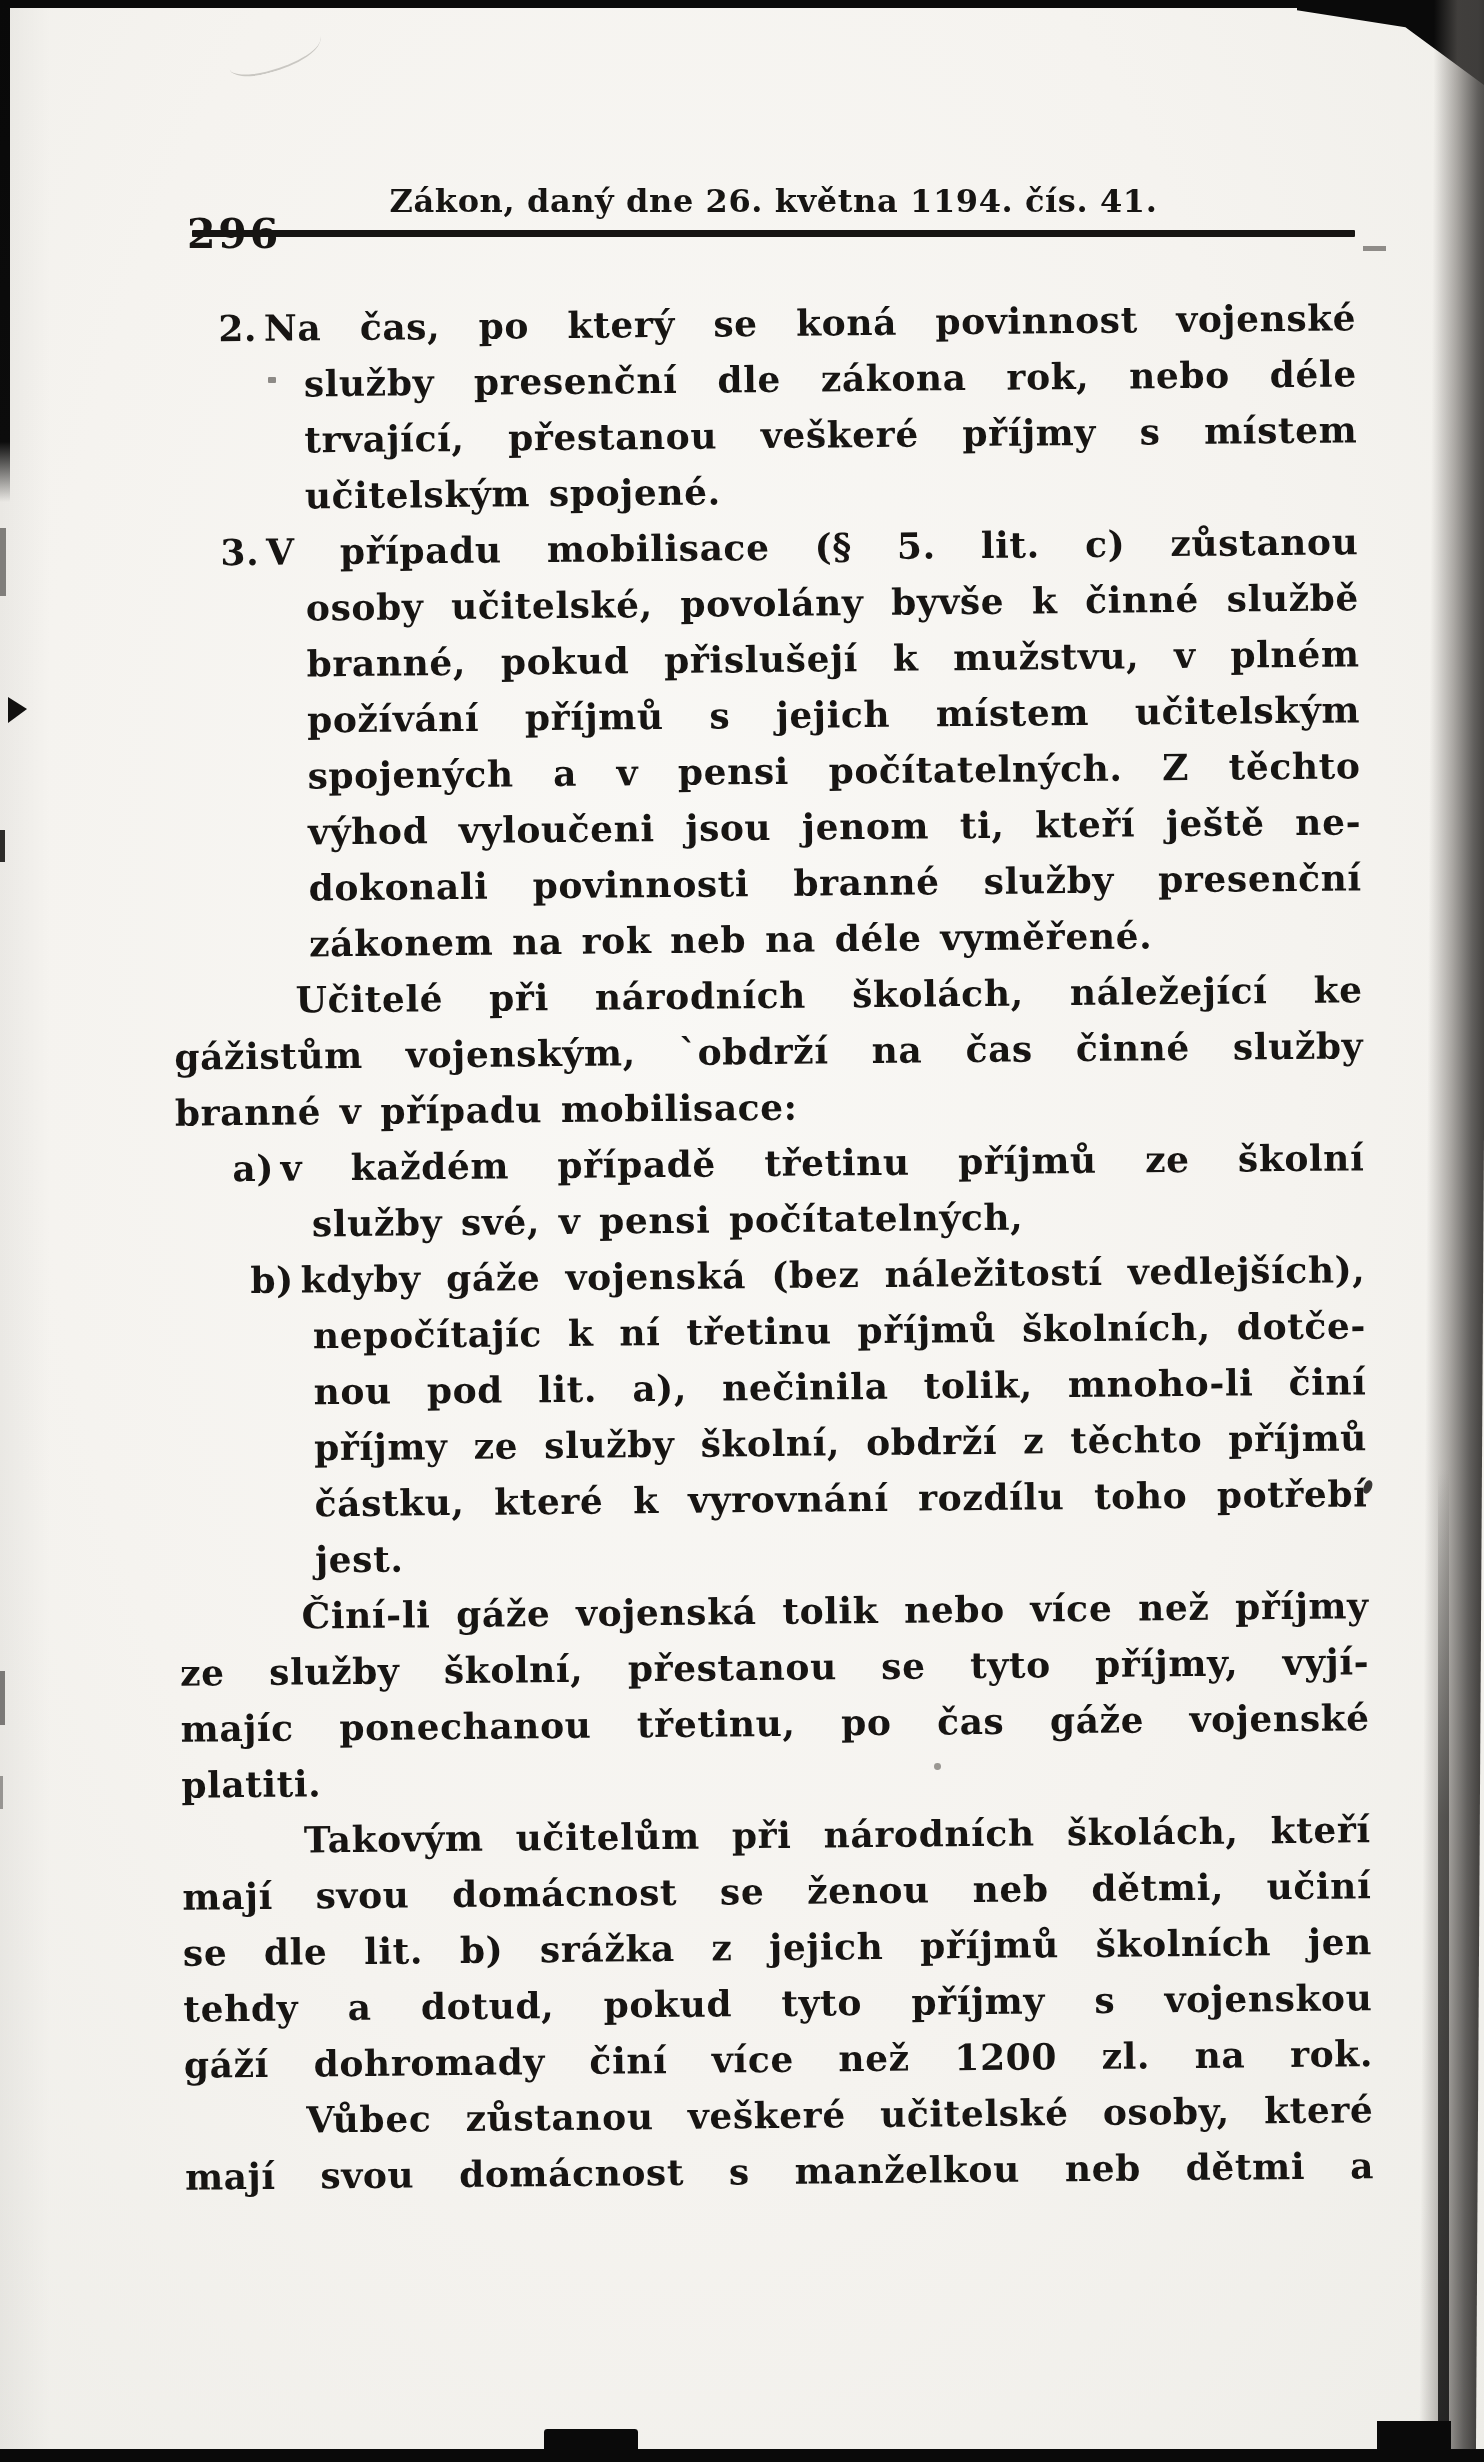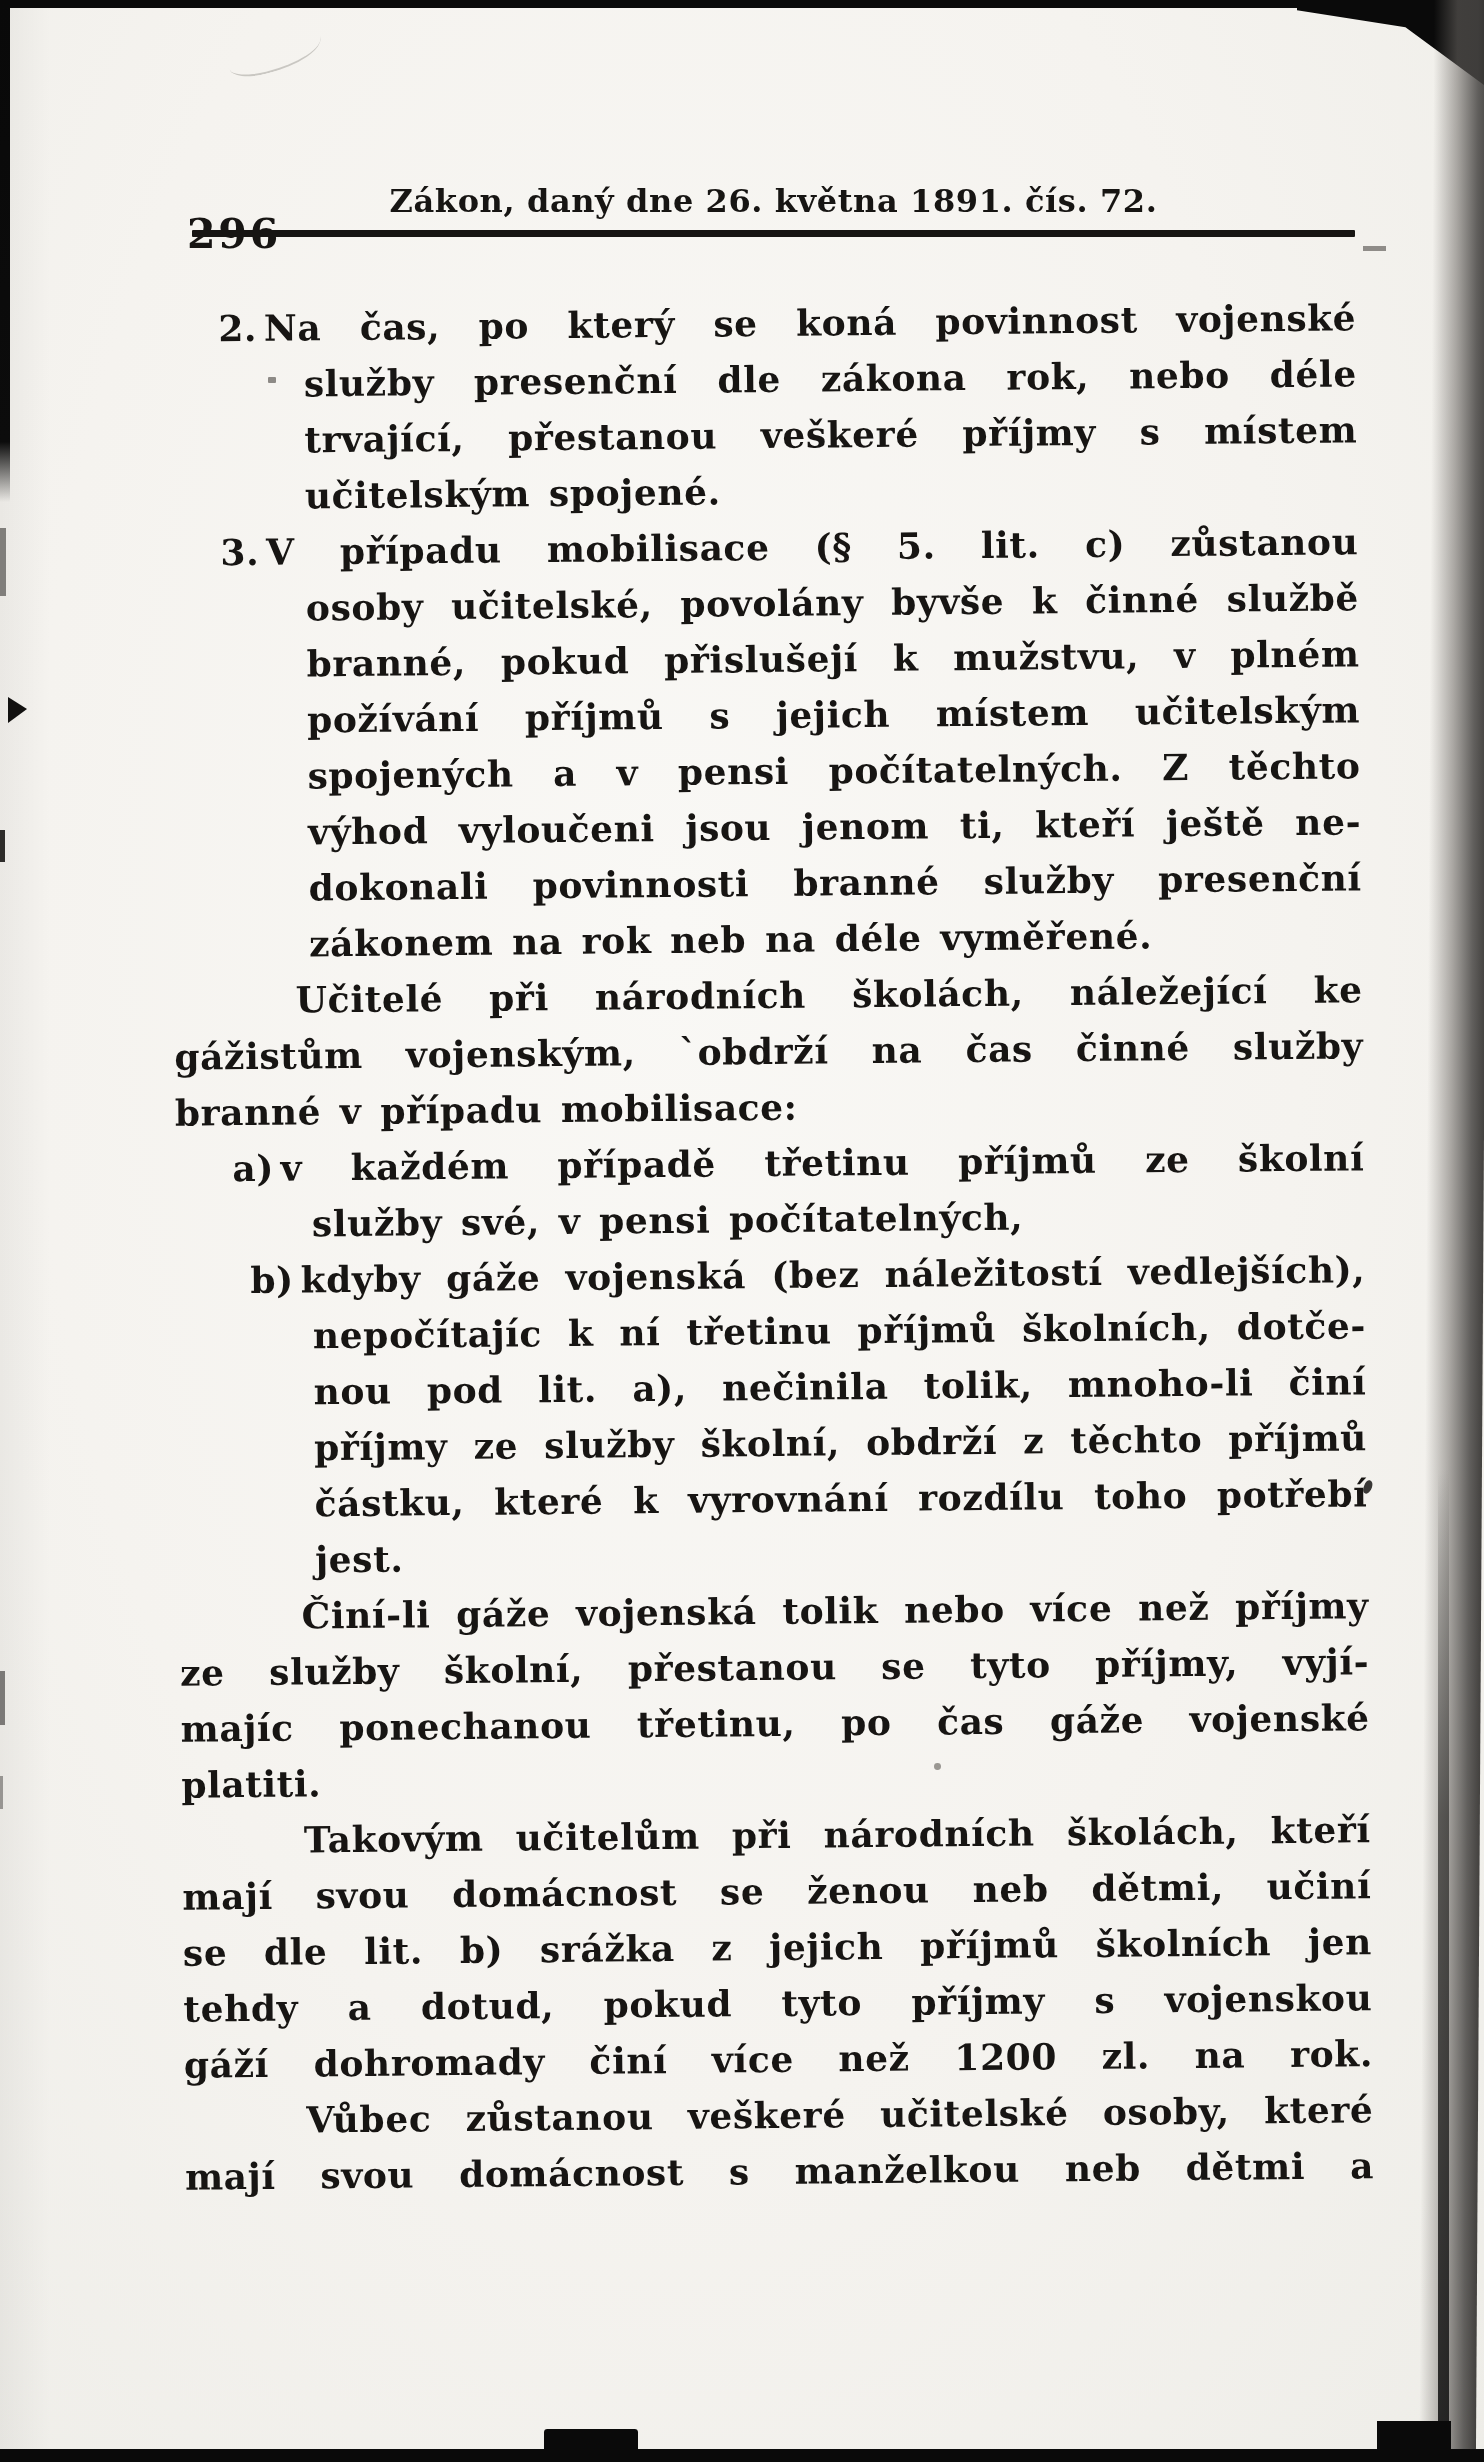--- a/index.html
+++ b/index.html
@@ -100,21 +100,21 @@
   <div class="mark-l5"></div>
   <div class="edge-bottom"></div>
   <div class="blob-bottom"></div>
   <div class="corner-br"></div>
   <div class="speck-1"></div>
   <div class="speck-2"></div>
   <div class="speck-3"></div>
   <div class="scratch"></div>
 
   <div class="page-number">296</div>
-  <div class="header-title">Zákon, daný dne 26. května 1891. čís. 72.</div>
+  <div class="header-title">Zákon, daný dne 26. května 1194. čís. 41.</div>
   <div class="rule"></div>
   <div class="rule-dash"></div>
 
   <div class="body-text">
       <div class="line num"><span class="marker">2.</span>Na čas, po který se koná povinnost vojenské</div>
       <div class="line cont">služby presenční dle zákona rok, nebo déle</div>
       <div class="line cont">trvající, přestanou veškeré příjmy s místem</div>
       <div class="line cont last">učitelským spojené.</div>
       <div class="line num"><span class="marker">3.</span>V případu mobilisace (§ 5. lit. c) zůstanou</div>
       <div class="line cont">osoby učitelské, povolány byvše k činné službě</div>

